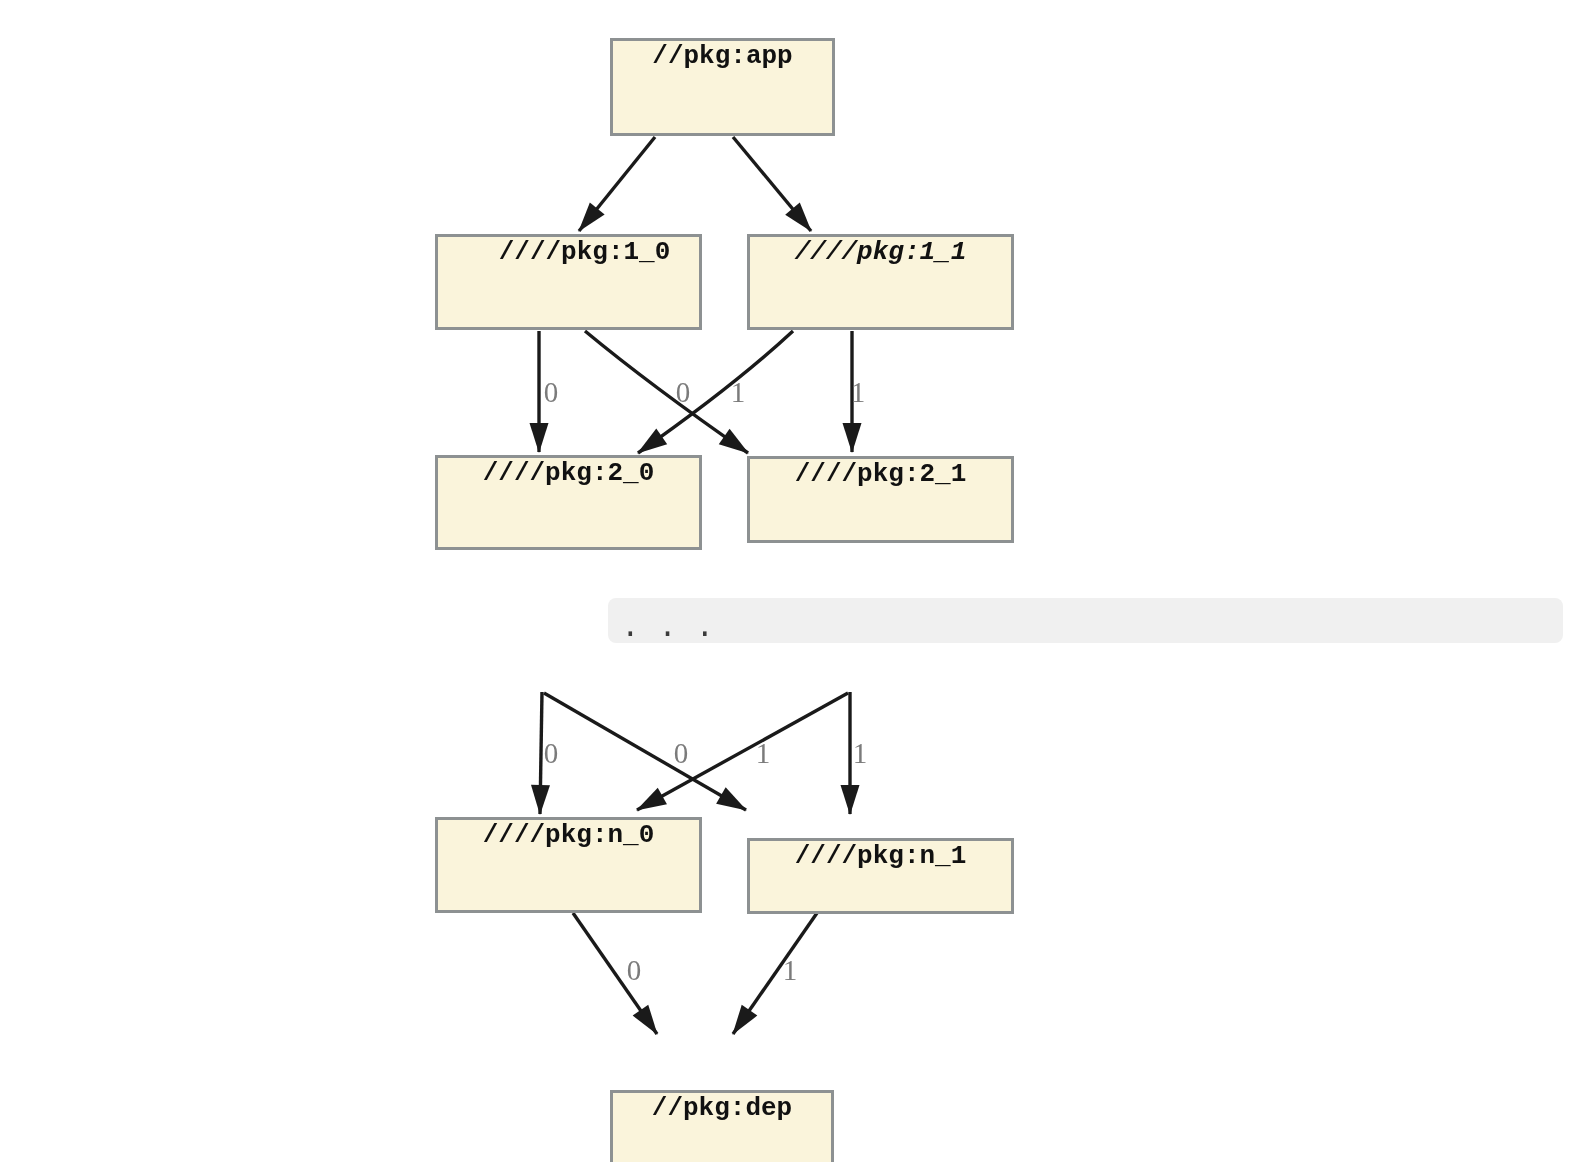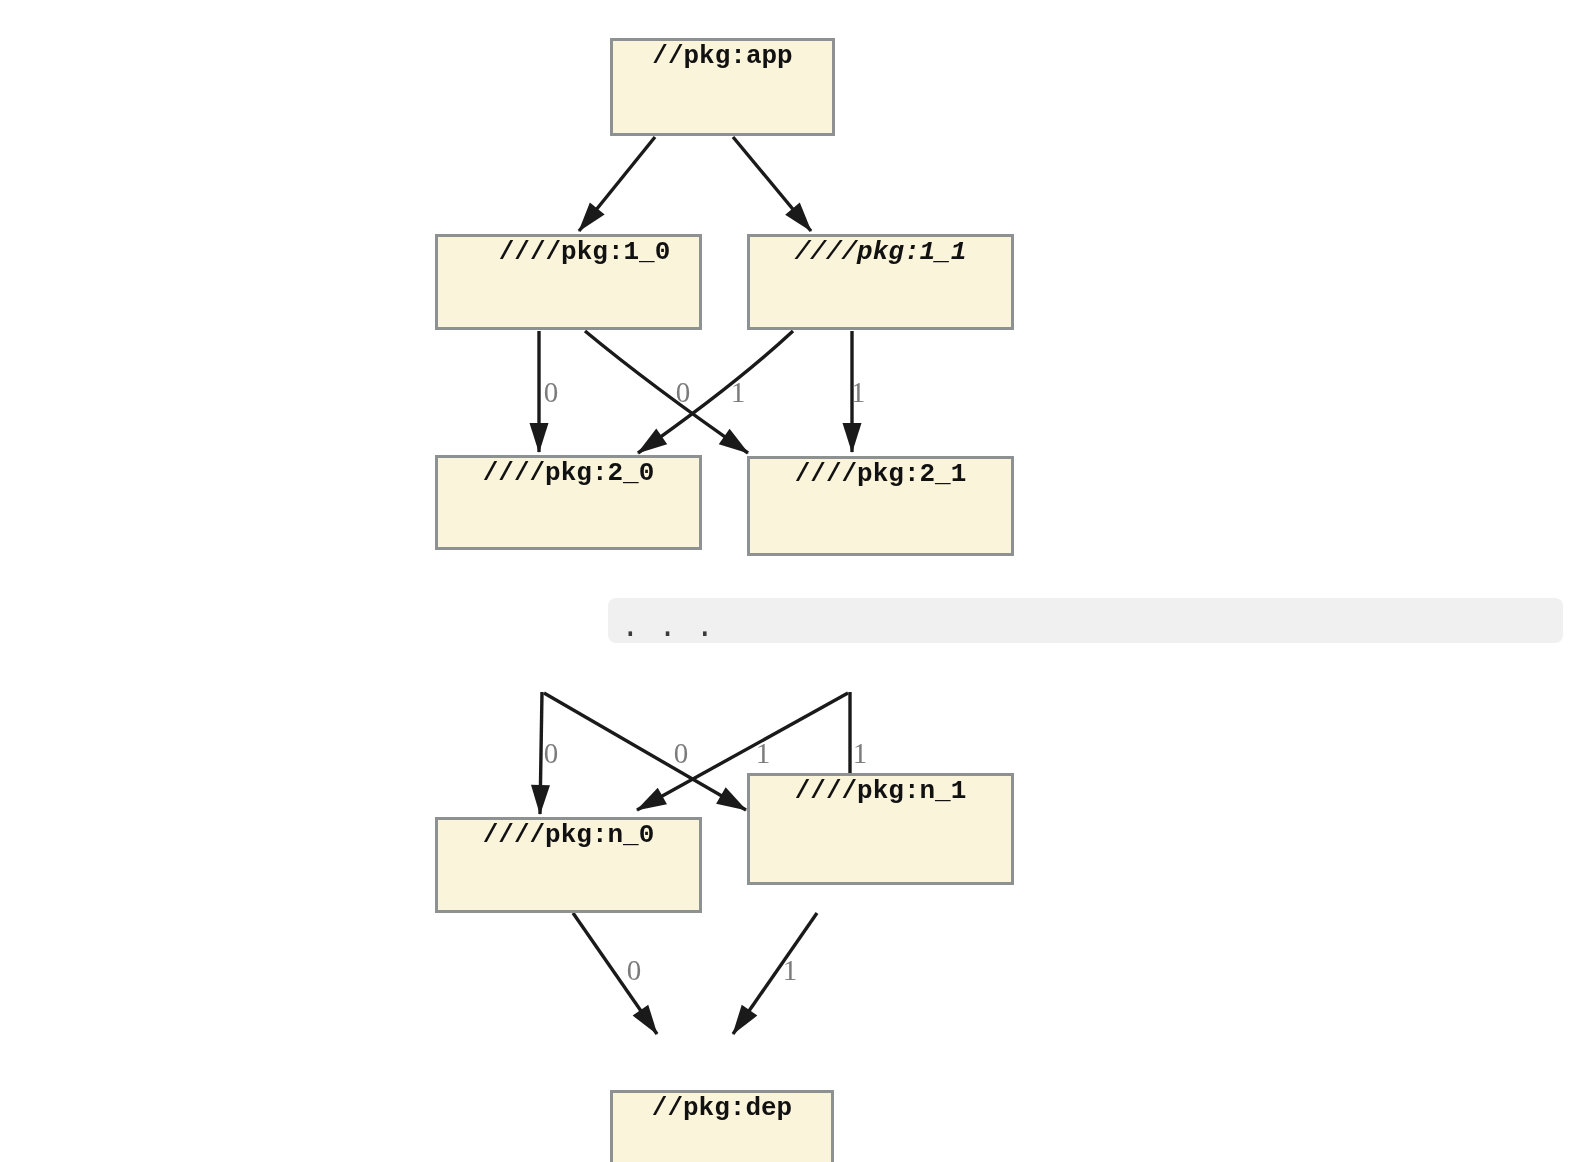--- a/index.html
+++ b/index.html
@@ -115,27 +115,27 @@
       </div>
       <div class="graph-node" style="left: 405px; top: 234px; width: 267px; height: 96px; padding-left: 32px;">
         <span class="node-label">////pkg:1_0</span>
       </div>
       <div class="graph-node" style="left: 717px; top: 234px; width: 267px; height: 96px; font-style: italic;">
         <span class="node-label">////pkg:1_1</span>
       </div>
       <div class="graph-node" style="left: 405px; top: 455px; width: 267px; height: 95px;">
         <span class="node-label">////pkg:2_0</span>
       </div>
-      <div class="graph-node" style="left: 717px; top: 456px; width: 267px; height: 100px;">
+      <div class="graph-node" style="left: 717px; top: 456px; width: 267px; height: 87px;">
         <span class="node-label">////pkg:2_1</span>
       </div>
       <div class="graph-node" style="left: 405px; top: 817px; width: 267px; height: 96px;">
         <span class="node-label">////pkg:n_0</span>
       </div>
-      <div class="graph-node" style="left: 717px; top: 773px; width: 267px; height: 112px;">
+      <div class="graph-node" style="left: 717px; top: 838px; width: 267px; height: 76px;">
         <span class="node-label">////pkg:n_1</span>
       </div>
       <div class="graph-node" style="left: 580px; top: 1090px; width: 224px; height: 96px;">
         <span class="node-label">//pkg:dep</span>
       </div>
     </div>
 
   <div id="ellipsis-bar" style="left: 608px; top: 598px; width: 955px; height: 45px;">
     <span class="ellipsis-text">. . .</span>
   </div>

